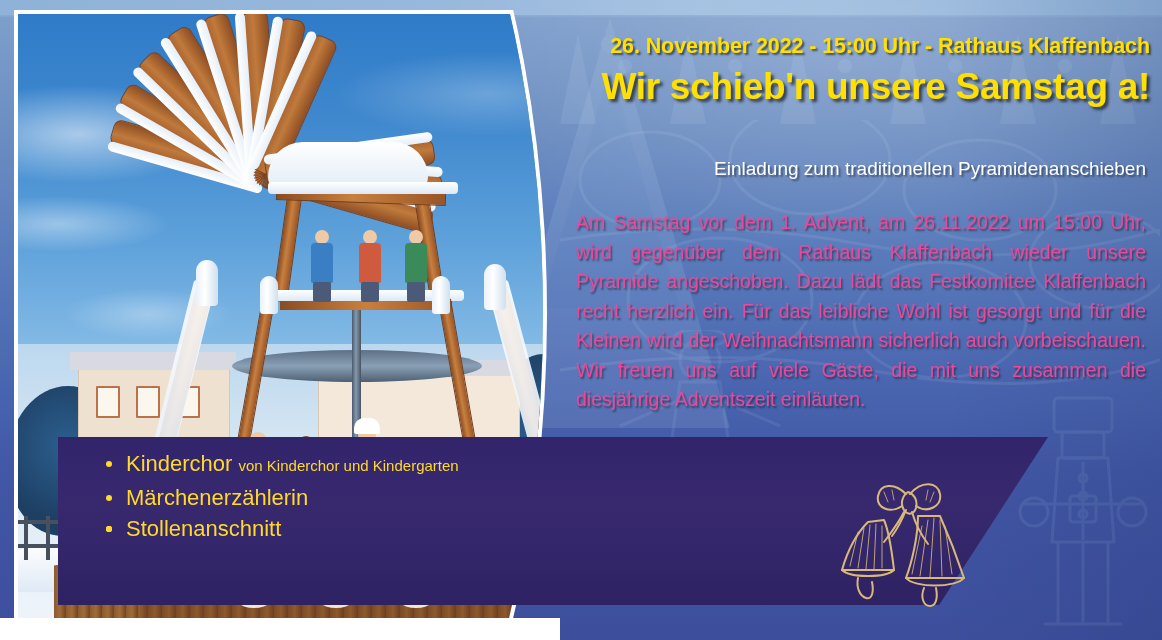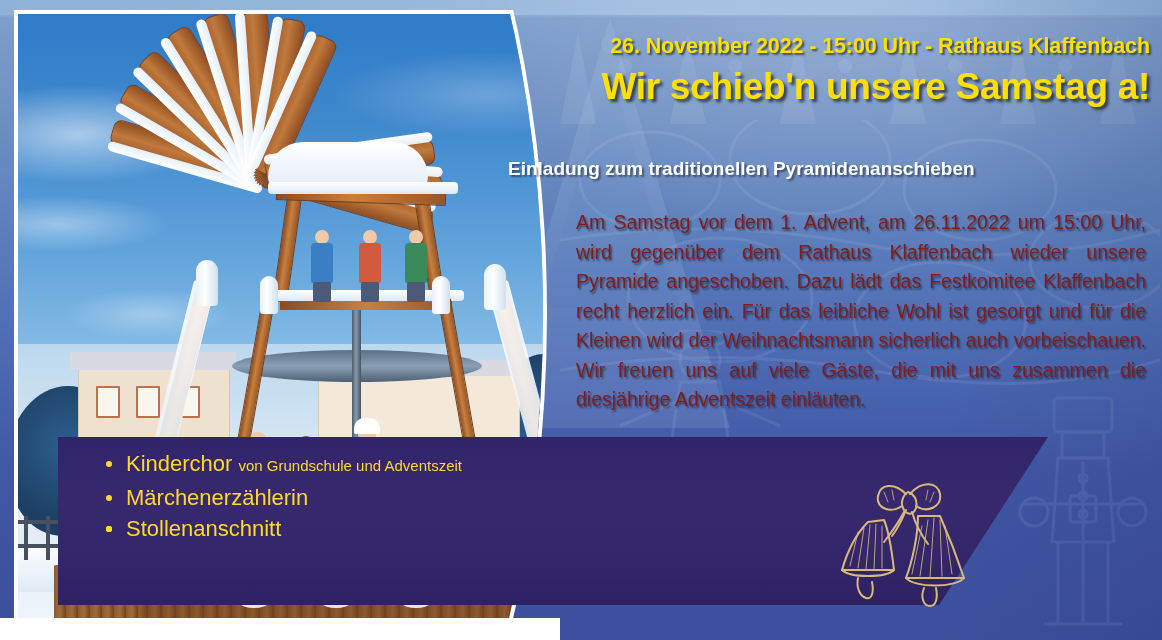--- a/index.html
+++ b/index.html
@@ -258,36 +258,36 @@
     font-weight: bold;
     color: #ffe000;
     letter-spacing: -0.3px;
     text-shadow: 3px 3px 3px rgba(0,0,0,0.6);
     white-space: nowrap;
   }
   .subheadline {
     position: absolute;
     left: 8px; top: 158px;
     width: 654px;
-    text-align: left;
+    text-align: right;
     padding-right: 16px;
     box-sizing: border-box;
     font-size: 19px;
-    font-weight: bold;
+    font-weight: normal;
     color: #ffffff;
     text-shadow: 2px 2px 2px rgba(0,0,0,0.45);
     white-space: nowrap;
   }
   .body-text {
     position: absolute;
     left: 76px; top: 208px;
     width: 570px;
     font-size: 19.5px;
     line-height: 29.5px;
-    color: #7f1d1d;
+    color: #ec4899;
     text-align: justify;
     text-shadow: 1.5px 1.5px 2px rgba(0,0,0,0.45);
   }
 
   
   .panel {
     position: absolute;
     left: 58px; top: 437px;
     width: 990px; height: 168px;
     -webkit-clip-path: polygon(0 0, 100% 0, 89% 100%, 0 100%);
@@ -595,21 +595,21 @@
 
     <div class="body-text">Am Samstag vor dem 1. Advent, am 26.11.2022 um 15:00 Uhr, wird gegenüber dem Rathaus Klaffenbach wieder unsere Pyramide angeschoben. Dazu lädt das Festkomitee Klaffenbach recht herzlich ein. Für das leibliche Wohl ist gesorgt und für die Kleinen wird der Weihnachtsmann sicherlich auch vorbeischauen. Wir freuen uns auf viele Gäste, die mit uns zusammen die diesjährige Adventszeit einläuten.</div>
   </div>
 
   <div class="panel"></div>
 
   <ul class="panel-list">
     <li>
       <span class="dot"></span>
       <span>Kinderchor</span>
-      <span class="sub">von Grundschule und Adventszeit</span>
+      <span class="sub">von Kinderchor und Kindergarten</span>
     </li>
     <li>
       <span class="dot"></span>
       <span>Märchenerzählerin</span>
     </li>
     <li>
       <span class="dot"></span>
     </li>
     <li>
       <span class="dot"></span>

